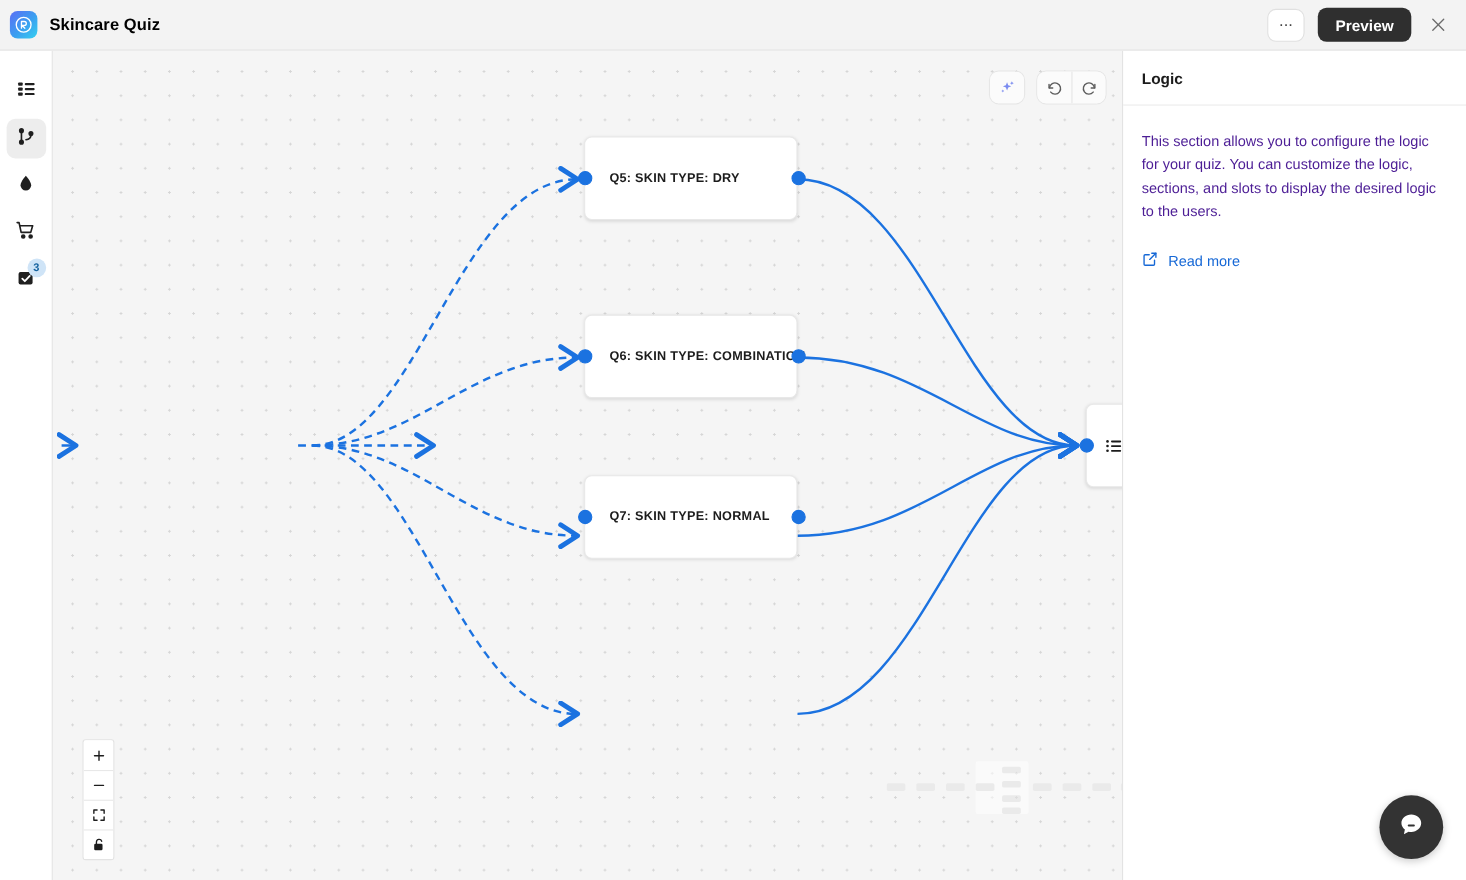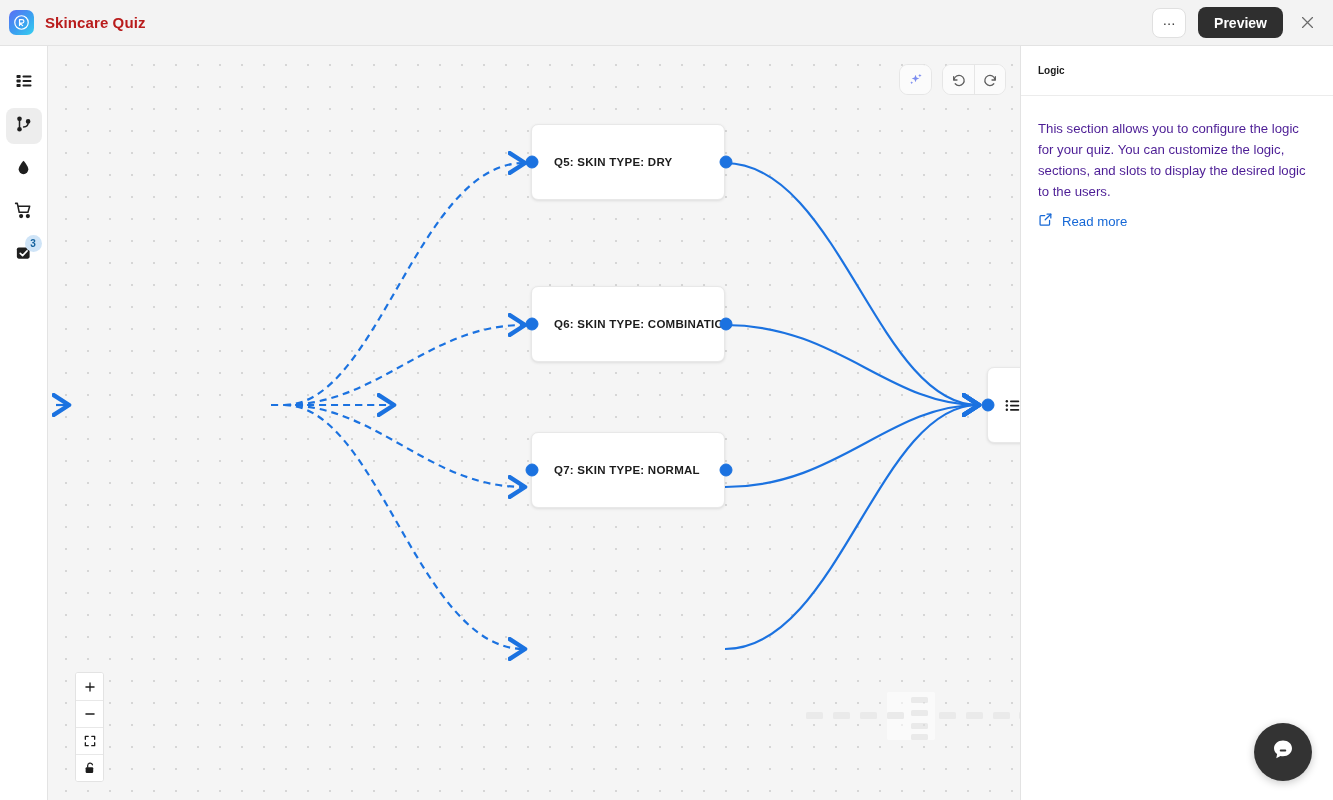--- a/index.html
+++ b/index.html
@@ -19,21 +19,21 @@
     display: flex; align-items: center;
     z-index: 40;
   }
   .brand { display: flex; align-items: center; gap: 11px; padding-left: 9px; }
   .logo {
     width: 25px; height: 25px; border-radius: 7px;
     background: linear-gradient(135deg, #5b6ef5 0%, #3aa0f0 55%, #36d0f0 100%);
     display: flex; align-items: center; justify-content: center;
   }
   .logo svg { display: block; }
-  .app-title { font-size: 15px; font-weight: bold; color: #b91c1c; letter-spacing: .1px; }
+  .app-title { font-size: 15px; font-weight: bold; color: #000000; letter-spacing: .1px; }
 
   .topbar-right {
     margin-left: auto; display: flex; align-items: center; gap: 12px; padding-right: 14px;
   }
   .btn-dots {
     width: 34px; height: 30px; border-radius: 8px;
     background: #ffffff; border: 1px solid #e0e0e0;
     display: flex; align-items: center; justify-content: center;
     color: #444; font-size: 15px; line-height: 1; padding-bottom: 6px;
     cursor: pointer;
@@ -151,28 +151,28 @@
     position: absolute; top: 46px; right: 0;
     width: 313px; height: 754px;
     background: #ffffff;
     border-left: 1px solid #e3e3e3;
     z-index: 30;
   }
   .panel-head {
     height: 50px; display: flex; align-items: center;
     padding-left: 17px; border-bottom: 1px solid #ececec;
   }
-  .panel-title { font-size: 10px; font-weight: bold; color: #1c1c1c; }
+  .panel-title { font-size: 14px; font-weight: bold; color: #1c1c1c; }
   .panel-body { padding: 22px 17px 0 17px; }
   .panel-text {
     font-size: 13.2px; line-height: 21px; color: #4c1d95;
   }
   .panel-link {
     display: flex; align-items: center; gap: 9px;
-    margin-top: 10px; color: #1668d6; font-size: 13.2px; cursor: pointer;
+    margin-top: 26px; color: #1668d6; font-size: 13.2px; cursor: pointer;
   }
 
   
   .chat-fab {
     position: absolute; right: 21px; bottom: 19px;
     width: 58px; height: 58px; border-radius: 50%;
     background: #333333;
     display: flex; align-items: center; justify-content: center;
     cursor: pointer; z-index: 60;
     box-shadow: 0 2px 8px rgba(0,0,0,.22);

